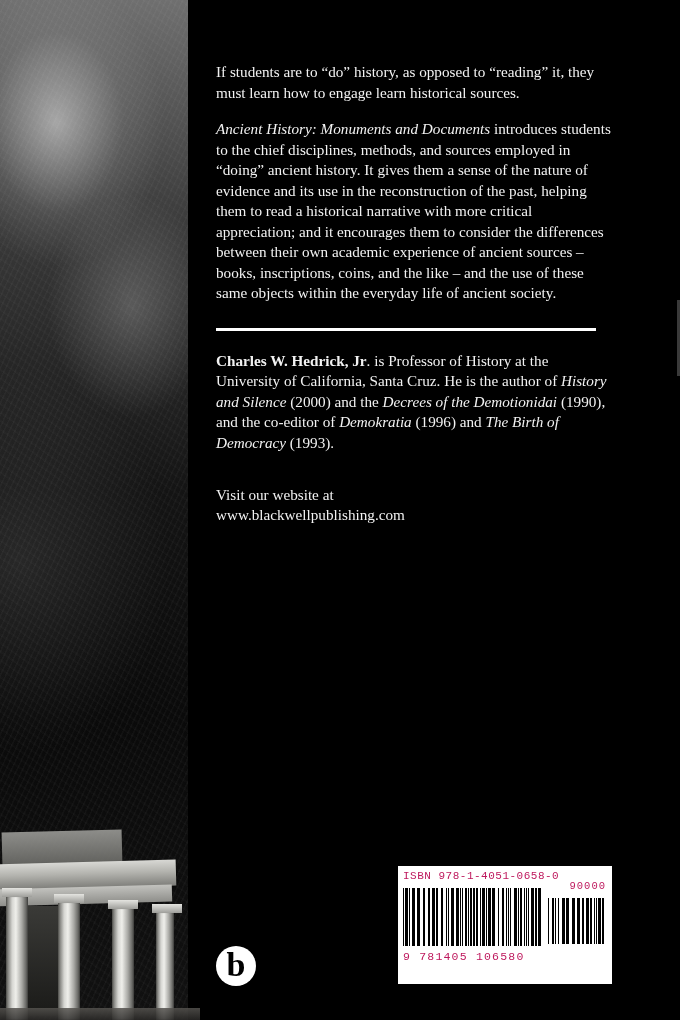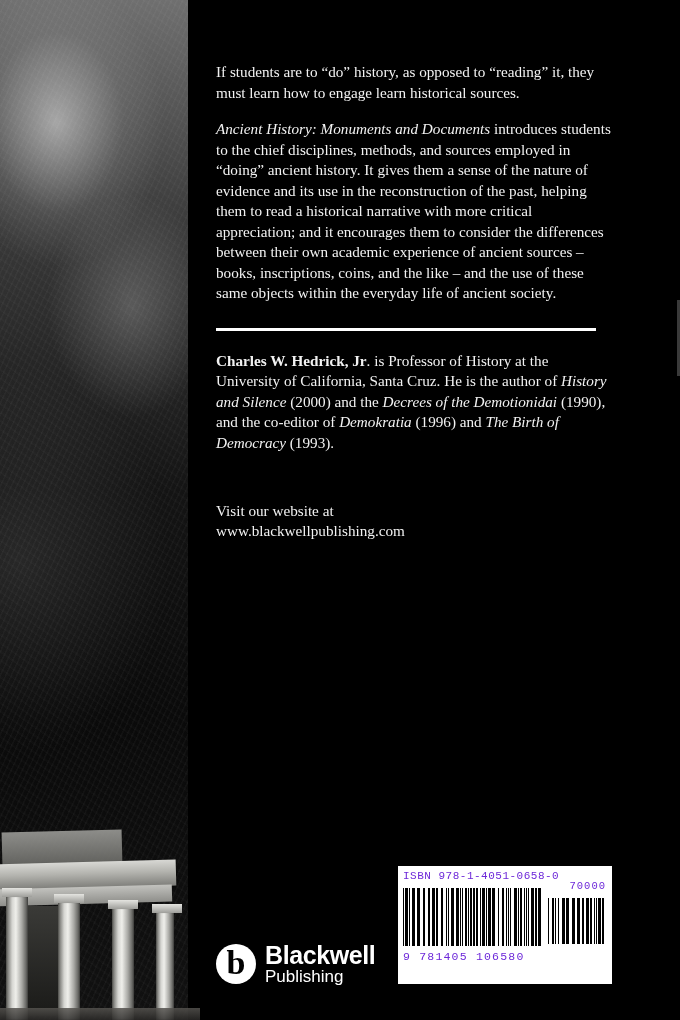--- a/index.html
+++ b/index.html
@@ -139,21 +139,21 @@
   .rule {
     width: 380px;
     height: 3px;
     background: #ffffff;
     margin: 24px 0 20px 0;
   }
   .bio strong { font-weight: bold; }
   .credits { margin-top: 58px; }
   .credits p { margin-bottom: 14px; }
   .design { margin-top: 22px; }
-  .website { margin-top: 48px; }
+  .website { margin-top: 32px; }
   .website p { margin-bottom: 0; line-height: 20px; }
 
   
   .logo {
     position: absolute;
     left: 216px;
     bottom: 34px;
     display: flex;
     align-items: center;
   }
@@ -188,21 +188,21 @@
   }
 
   
   .barcode-box {
     position: absolute;
     right: 68px;
     bottom: 36px;
     width: 214px;
     height: 118px;
     background: #ffffff;
-    color: #6d28d9;
+    color: #be185d;
     padding: 4px 5px 3px 5px;
     box-sizing: border-box;
     font-family: "Liberation Mono", monospace;
   }
   .isbn-row {
     display: flex;
     justify-content: space-between;
     align-items: flex-start;
   }
   .isbn-text {
@@ -293,31 +293,27 @@
 
     <div class="website">
       <p>Visit our website at</p>
       <p>www.blackwellpublishing.com</p>
     </div>
 
   </div>
 
   <div class="logo">
     <div class="logo-mark">b</div>
-    <div class="logo-text">
-      <span class="l1">Blackwell</span>
-      <span class="l2">Publishing</span>
-    </div>
   </div>
 
   <div class="barcode-box">
     <div class="isbn-row">
       <span class="isbn-text">ISBN 978-1-4051-0658-0</span>
     </div>
-    <div class="addon-digits">70000</div>
+    <div class="addon-digits">90000</div>
     <div class="ean-main">
       <div class="bars" id="ean-bars">
           <div class="b" style="width:1px;background:#000"></div>
           <div class="b" style="width:1px;background:transparent"></div>
           <div class="b" style="width:3px;background:#000"></div>
           <div class="b" style="width:1px;background:transparent"></div>
           <div class="b" style="width:1px;background:#000"></div>
           <div class="b" style="width:2px;background:transparent"></div>
           <div class="b" style="width:3px;background:#000"></div>
           <div class="b" style="width:2px;background:transparent"></div>

